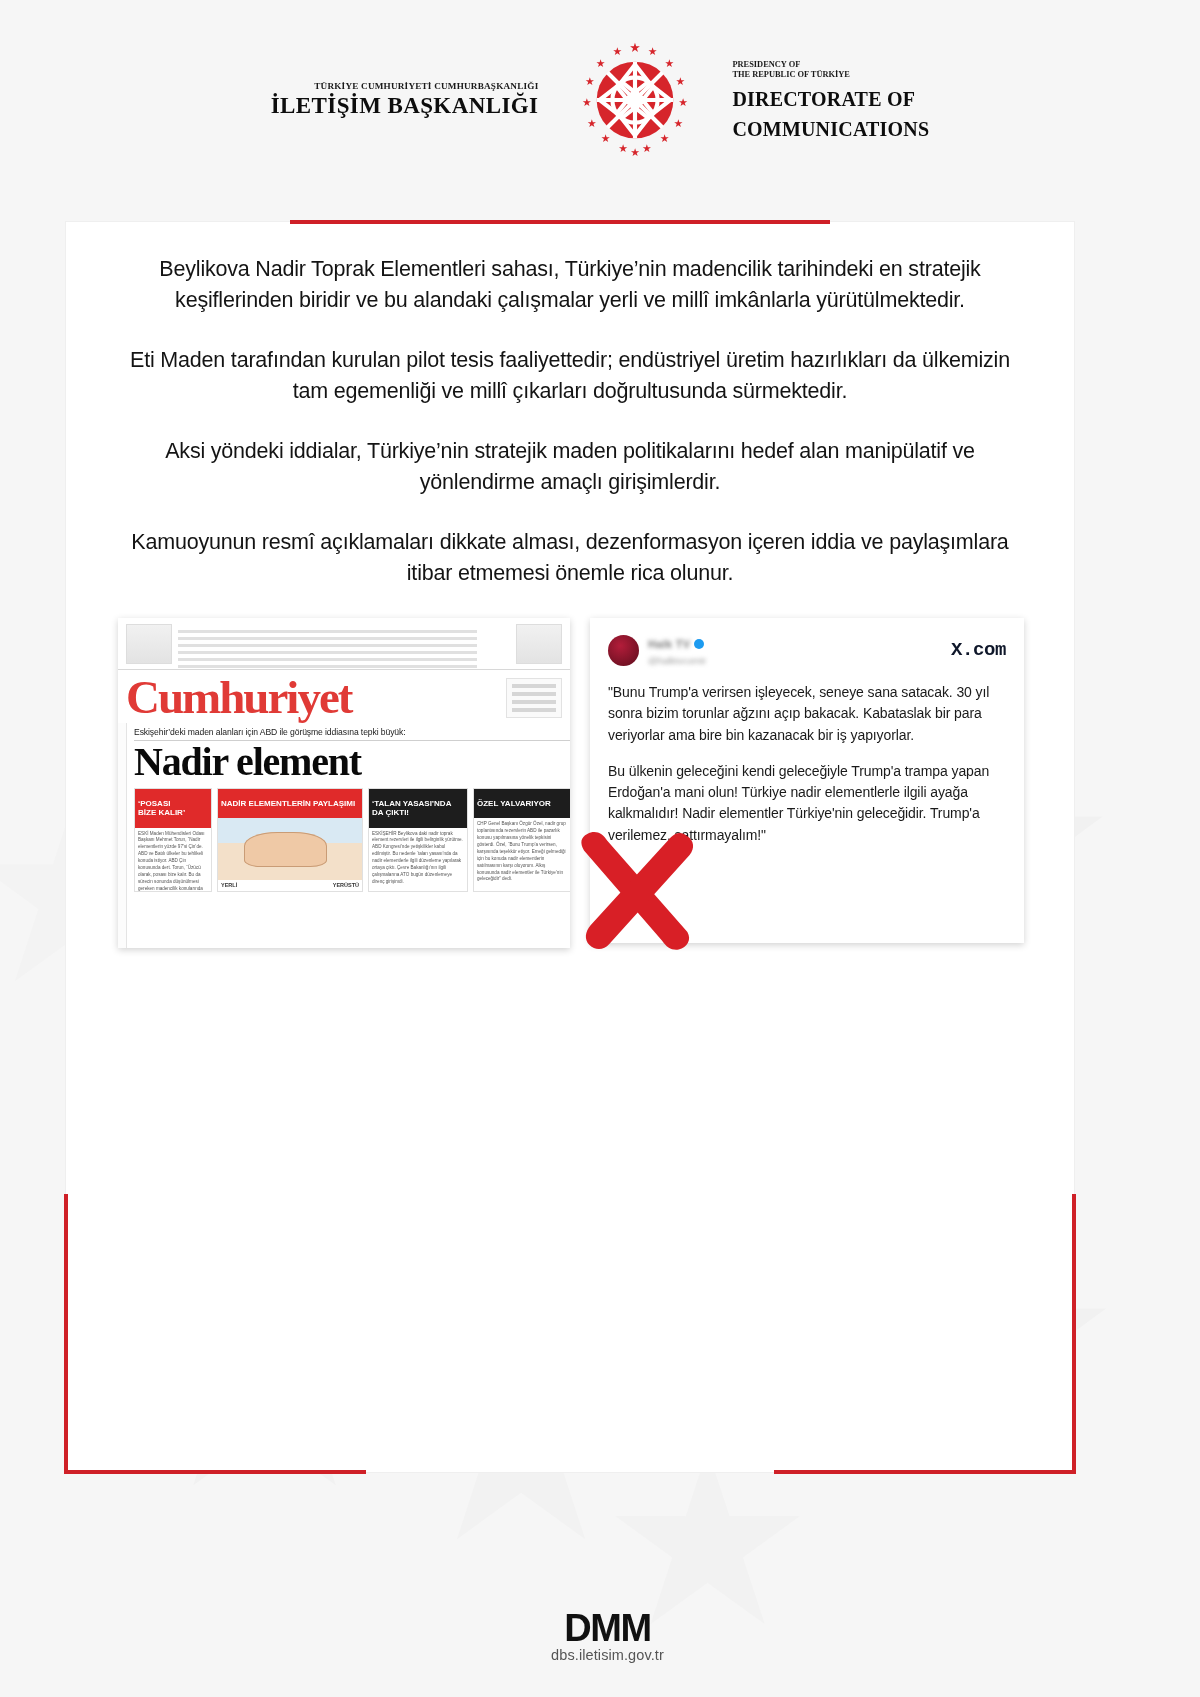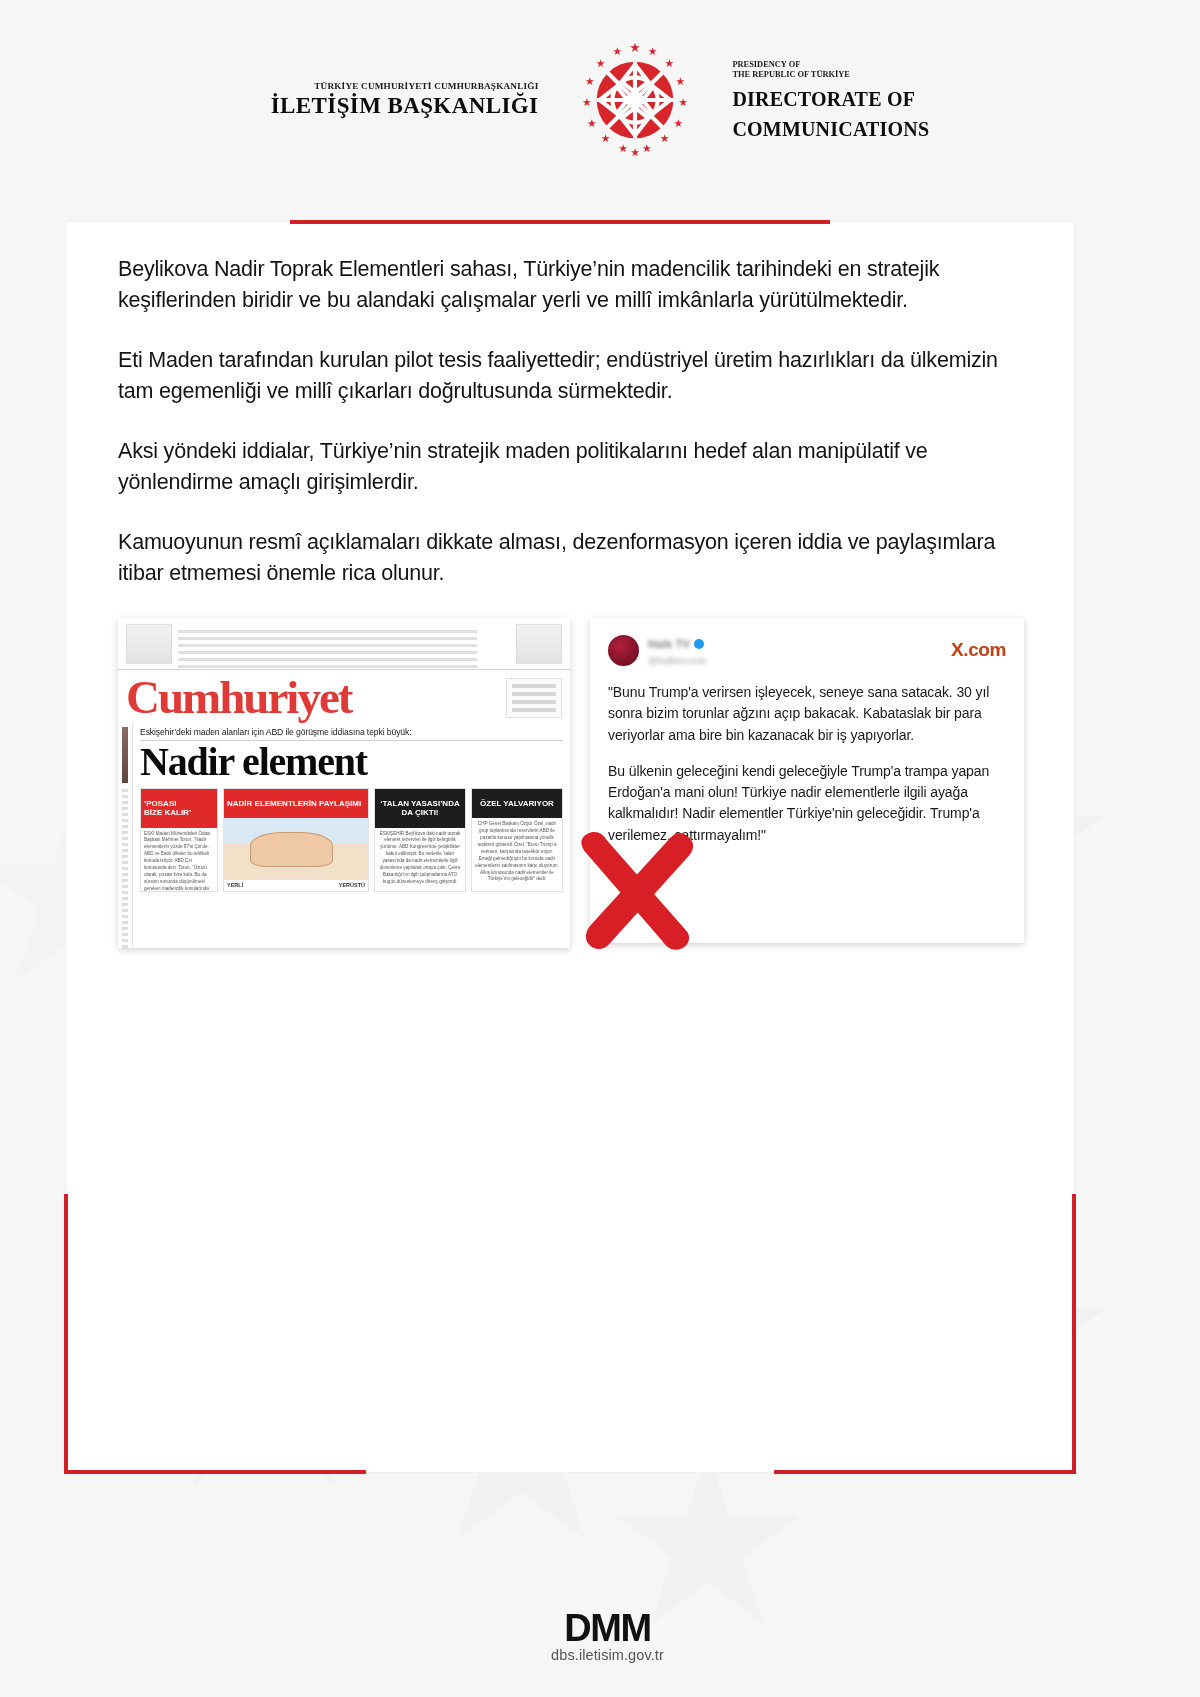--- a/index.html
+++ b/index.html
@@ -138,20 +138,21 @@
     line-height: 1.28;
     letter-spacing: -.15px;
     padding: 5px 12px 6px 12px;
     margin: 1.5px 0;
     white-space: nowrap;
   }
 
   
   .body {
     padding: 32px 52px 0 52px;
+    text-align: center;
   }
   .body p {
     font-size: 21.5px;
     line-height: 1.42;
     color: #141414;
     margin-bottom: 30px;
     letter-spacing: -.2px;
   }
 
   
@@ -245,21 +246,21 @@
     color: #0a0a0a;
     letter-spacing: -1.6px;
     margin-top: -2px;
   }
   .np-strip { display: flex; gap: 5px; margin-top: 7px; height: 104px; }
   .np-box {
     border: 1px solid #e0e0e0; background: #fff; overflow: hidden;
   }
   .np-box.b1 { width: 78px; }
   .np-box.b2 { width: 146px; }
-  .np-box.b3 { width: 92px; text-align: center; }
+  .np-box.b3 { width: 100px; }
   .np-box .hdr {
     background: #e02a2a; color: #fff; font-size: 8px; font-weight: 700;
     padding: 10px 3px; line-height: 1.15;
   }
   .np-box .hdr.dark { background: #1d1d1d; }
   .np-box .txt { font-size: 4.6px; line-height: 1.5; color: #555; padding: 3px; }
   .np-box .cartoon {
     height: 62px;
     background: linear-gradient(#d9e9f3 0 40%, #f3e0c9 40% 100%);
     position: relative;
@@ -288,21 +289,21 @@
     filter: blur(2.1px); letter-spacing: .3px;
   }
   .tw-handle {
     font-size: 9.5px; color: #9a9a9a; filter: blur(2.1px); margin-top: 3px;
   }
   .tw-verified {
     display: inline-block; width: 10px; height: 10px; border-radius: 50%;
     background: #1d9bf0; margin-left: 4px; vertical-align: middle;
   }
   .tw-brand {
-    font-size: 19px; font-weight: 700; color: #c2410c; letter-spacing: -.4px;
+    font-size: 19px; font-weight: 700; color: #0f172a; letter-spacing: -.4px; font-family: Liberation Mono, monospace;
   }
   .tw-title {
     font-size: 14.2px; font-weight: 700; color: #111; line-height: 1.42;
     margin-bottom: 15px; letter-spacing: -.1px;
   }
   .tw-body {
     font-size: 14px; color: #1a1a1a; line-height: 1.52; margin-bottom: 15px;
     letter-spacing: -.1px;
   }
 

